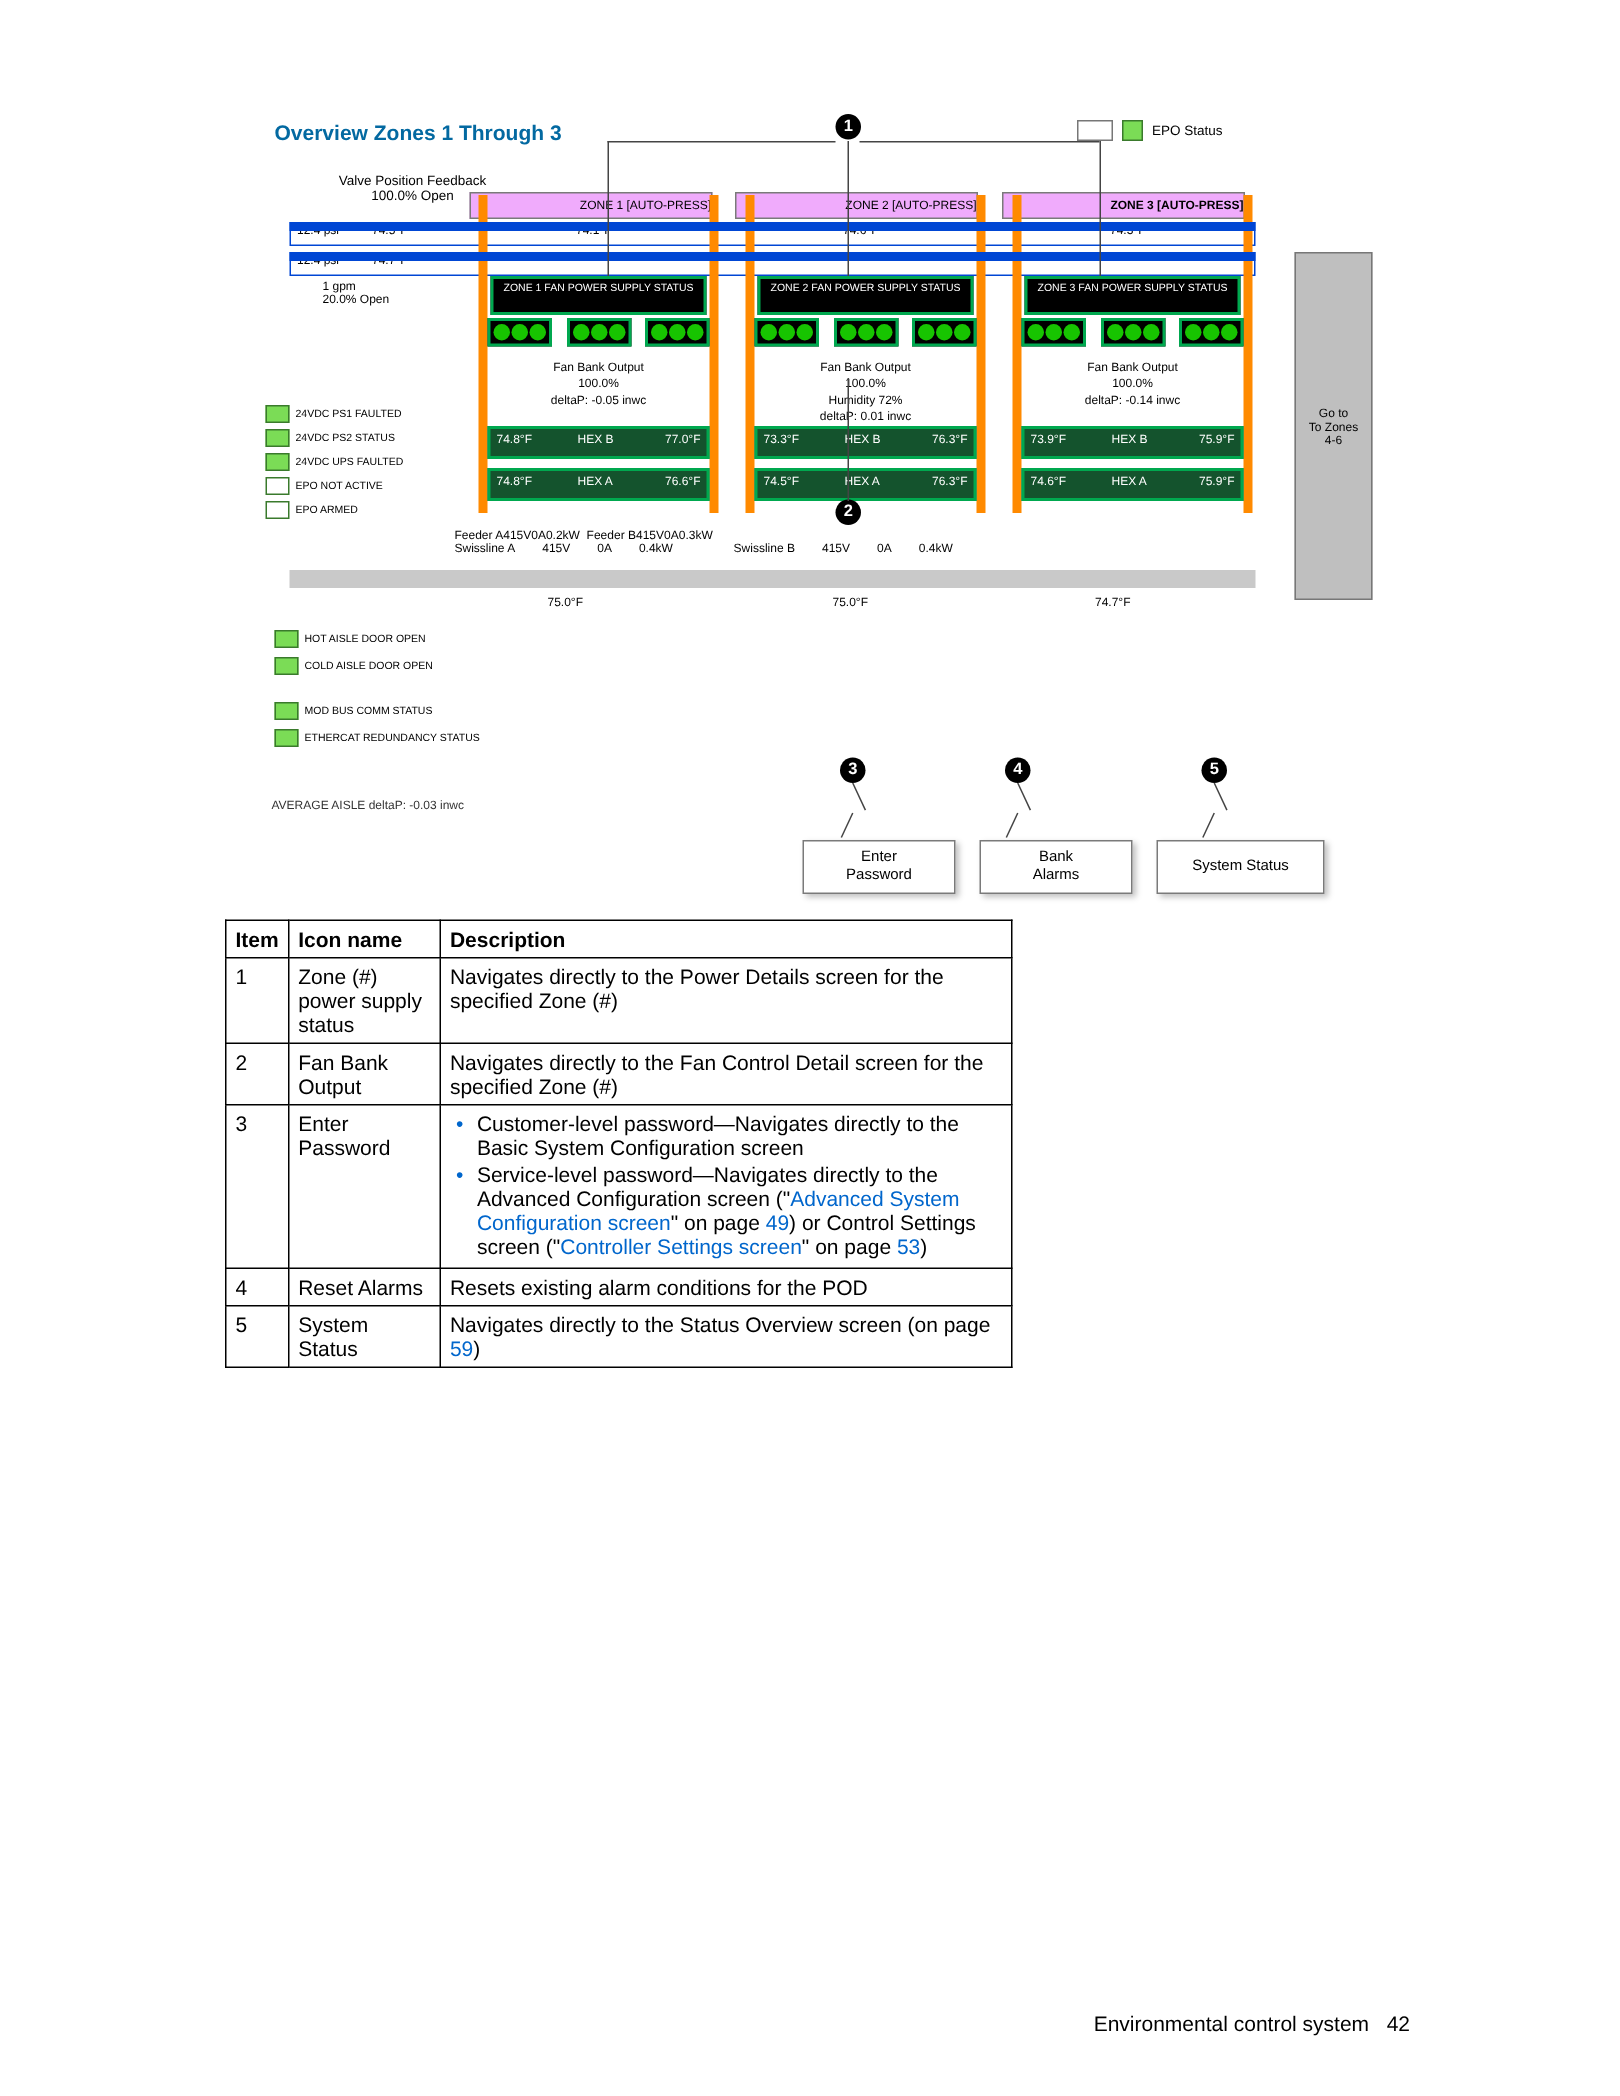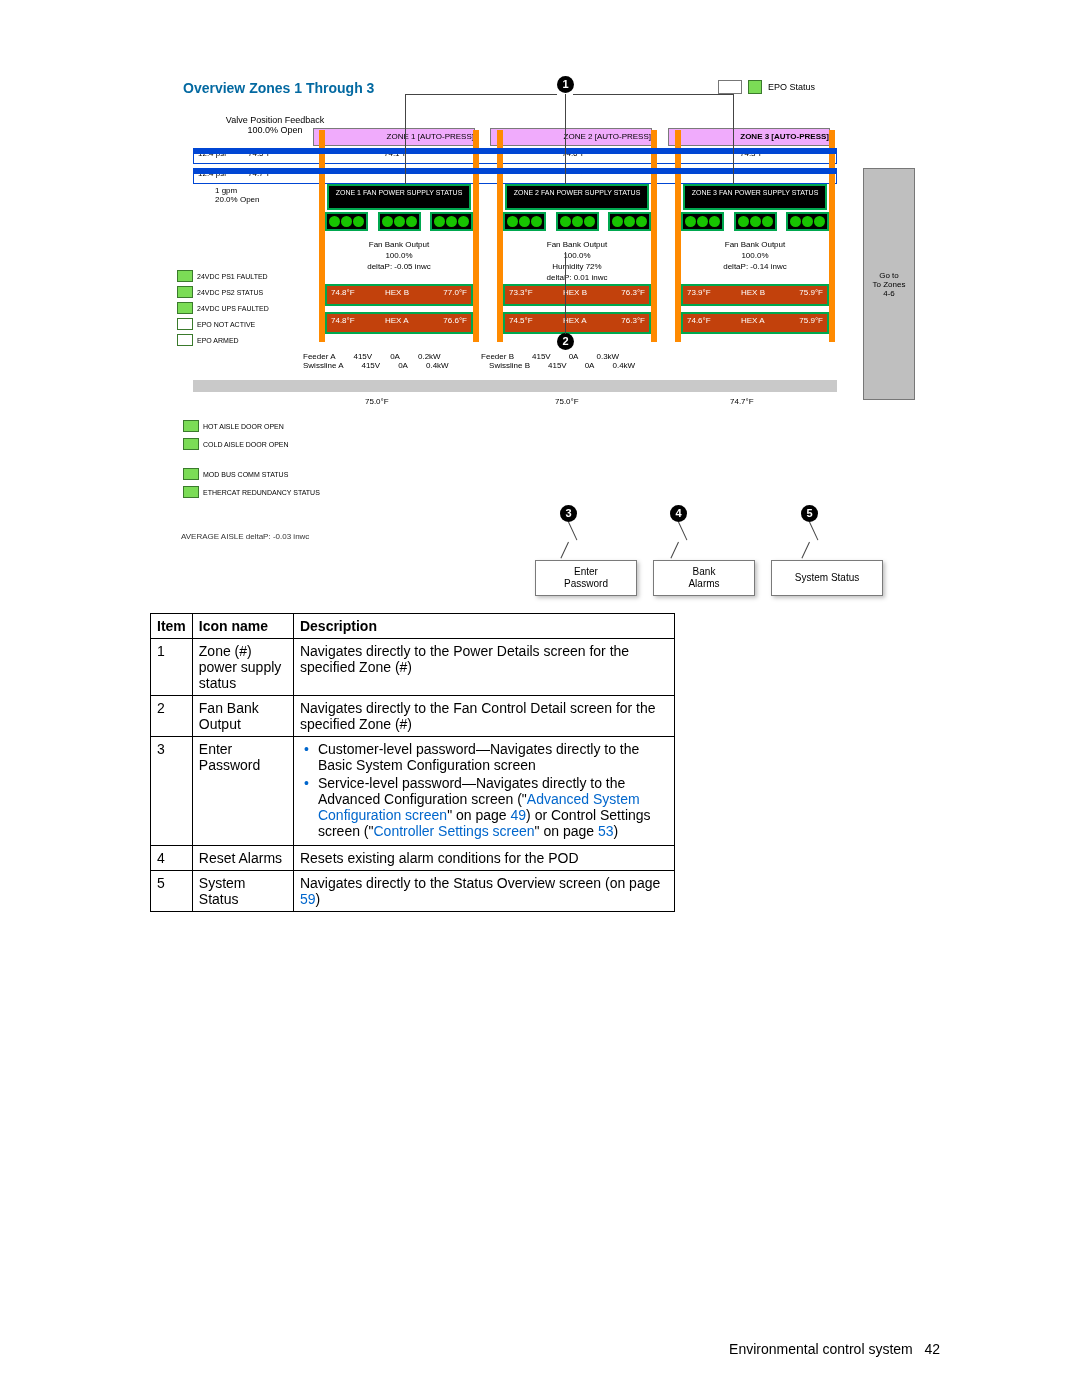--- a/index.html
+++ b/index.html
@@ -16,21 +16,21 @@
   .gpm{position:absolute;left:40px;top:106px;width:110px;font-size:8px;}
   .go-zones{position:absolute;right:0;top:88px;width:50px;height:230px;background:#bfbfbf;border:1px solid #777;font-size:8px;text-align:center;display:flex;align-items:center;justify-content:center;}
   .bottom-bar{position:absolute;left:18px;right:78px;top:300px;height:12px;background:#c9c9c9;}
   .zone{position:absolute;top:104px;width:168px;height:230px;}
   .z1{left:140px;} .z2{left:318px;} .z3{left:496px;}
   .zone .ps{position:absolute;left:12px;top:0;right:12px;height:20px;background:#000;border:2px solid #00a84f;color:#fff;font-size:7px;text-align:center;line-height:10px;padding-top:2px;}
   .fan-row{position:absolute;left:10px;top:28px;right:10px;display:flex;justify-content:space-between;}
   .fan-group{display:flex;gap:1px;background:#000;border:2px solid #00a84f;padding:2px 2px;}
   .fan{width:11px;height:11px;border-radius:50%;background:#17c400;}
   .fbo{position:absolute;left:0;top:55px;width:100%;font-size:8px;text-align:center;line-height:11px;}
-  .hex{position:absolute;height:18px;left:10px;right:10px;background:#c2410c;border:2px solid #00a84f;color:#fff;font-size:8px;}
+  .hex{position:absolute;height:18px;left:10px;right:10px;background:#14532d;border:2px solid #00a84f;color:#fff;font-size:8px;}
   .hex span{position:absolute;top:2px;}
   .hexb{top:100px;} .hexa{top:128px;}
   .vbar{position:absolute;width:6px;background:#ff8a00;}
   .hbar{position:absolute;height:6px;background:#0046d4;}
   .left-legend{position:absolute;left:2px;top:190px;font-size:7px;}
   .li{display:flex;align-items:center;gap:4px;margin-bottom:4px;}
   .li .sq{width:14px;height:10px;background:#7bdc56;border:1px solid #3a7a2c;}
   .feeder{position:absolute;left:128px;top:272px;font-size:8px;}
   .bot-temp{position:absolute;top:317px;font-size:8px;}
   .under-legend{position:absolute;left:8px;top:340px;font-size:7px;}
@@ -224,21 +224,21 @@
         </div>
     <div class="li">
           <div class="sq" style="background:#fff"></div>
           <span>EPO ARMED</span>
         </div>
   </div>
 
   <div class="bottom-bar"></div>
 
   <div class="feeder">
-    <div style="display:flex;gap:18px"><span>Feeder A</span><span>415V</span><span>0A</span><span>0.2kW</span>&nbsp;&nbsp;<span>Feeder B</span><span>415V</span><span>0A</span><span>0.3kW</span></div>
+    <div style="display:flex;"><span>Feeder A</span><span>415V</span><span>0A</span><span>0.2kW</span>&nbsp;&nbsp;<span>Feeder B</span><span>415V</span><span>0A</span><span>0.3kW</span></div>
     <div style="display:flex;gap:18px"><span>Swissline A</span><span>415V</span><span>0A</span><span>0.4kW</span>&nbsp;&nbsp;<span>Swissline B</span><span>415V</span><span>0A</span><span>0.4kW</span></div>
   </div>
 
   <div class="bot-temp" style="left:190px">75.0°F</div>
   <div class="bot-temp" style="left:380px">75.0°F</div>
   <div class="bot-temp" style="left:555px">74.7°F</div>
 
   <div class="under-legend">
     <div class="li">
           <div class="sq"></div>

